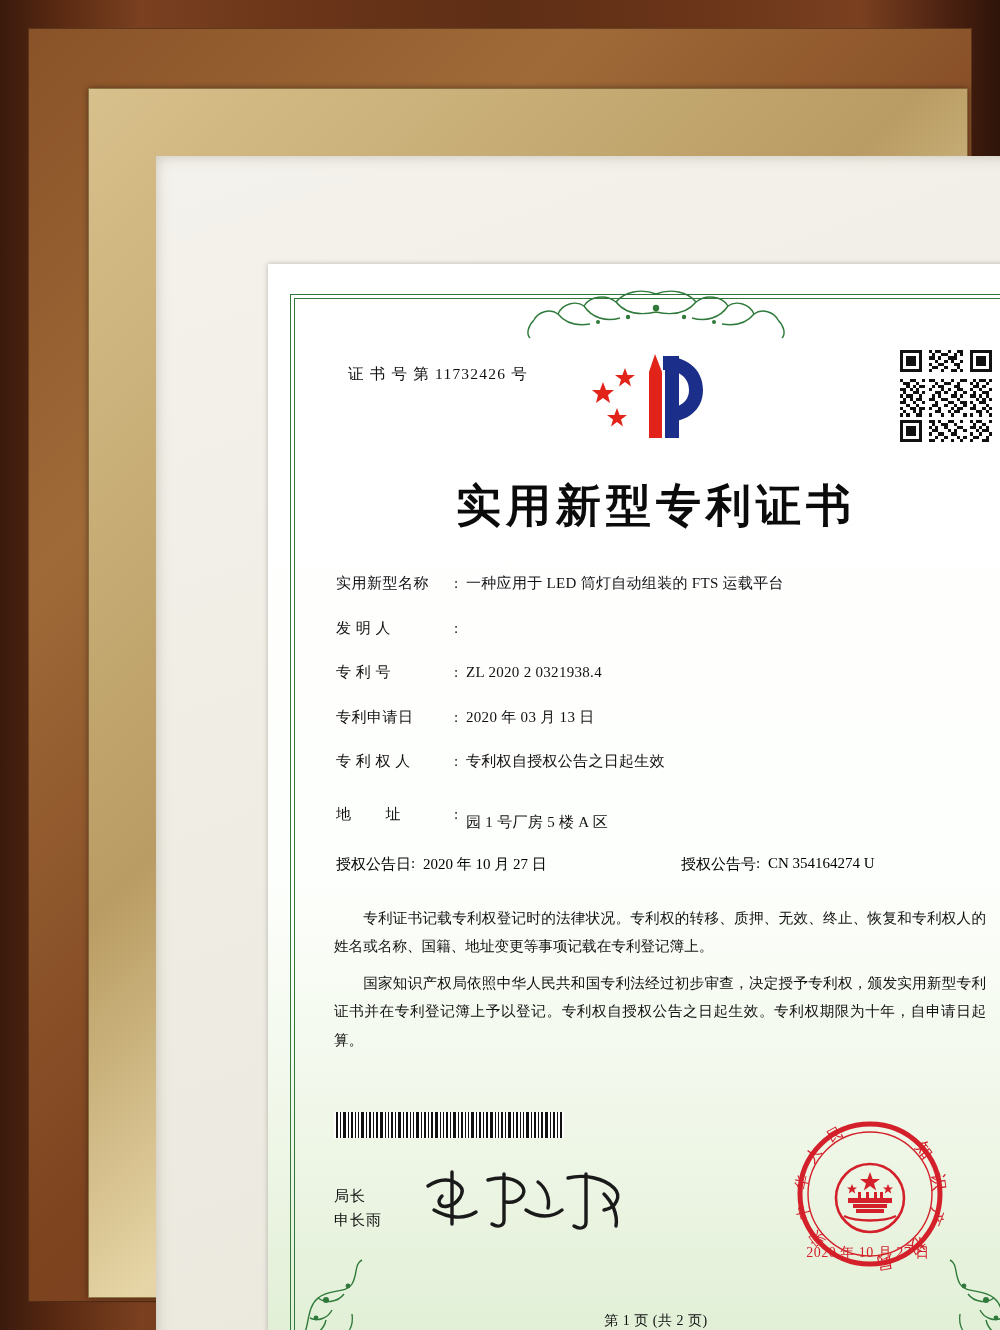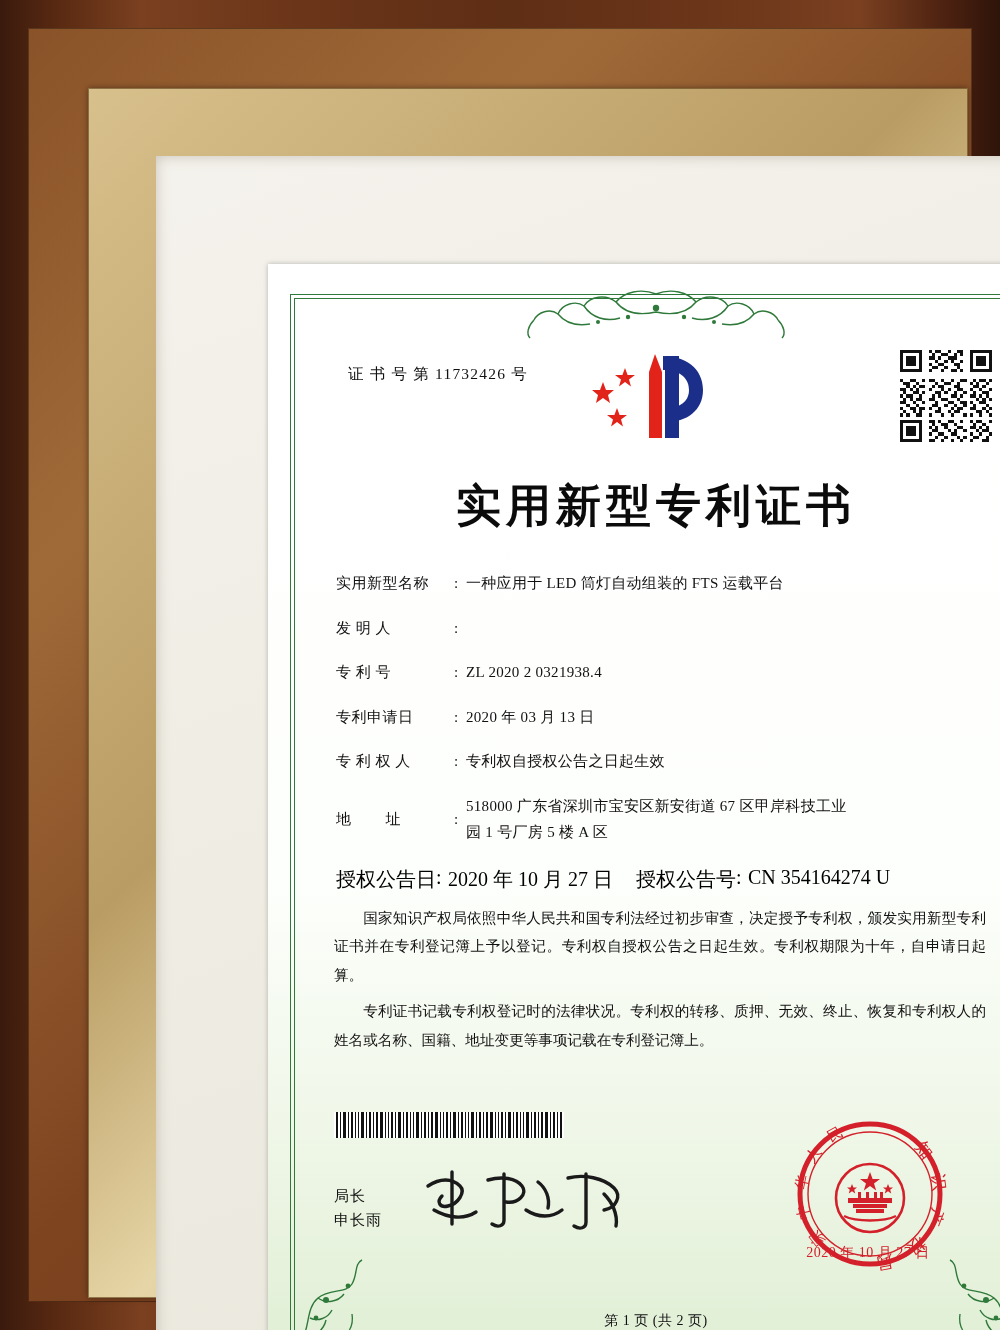--- a/index.html
+++ b/index.html
@@ -133,23 +133,23 @@
     color: #111;
     line-height: 1.5;
   }
   .f-label {
     flex: 0 0 118px;
     letter-spacing: 0.5px;
     white-space: pre;
   }
   .f-colon { flex: 0 0 12px; }
   .f-value { flex: 1; letter-spacing: 0.3px; }
-  .f-value .cont { display: block; margin-top: 4px; }
-
-  .row-two { display: flex; align-items: baseline; margin-bottom: 22px; font-size: 20px; }
+  .f-value .cont { display: block; margin-top: 16px; }
+
+  .row-two { display: flex; align-items: baseline; margin-bottom: 22px; font-size: 15px; gap: 45px; }
   .row-two .left { flex: 0 0 300px; display: flex; }
   .row-two .right { flex: 1; display: flex; }
   .row-two .lbl { white-space: pre; }
 
   .paras {
     position: absolute;
     left: 66px; right: 58px;
     top: 640px;
     font-size: 14.6px;
     color: #111;
@@ -516,42 +516,41 @@
             <div class="field-row">
               <span class="f-label">专 利 权 人</span>
               <span class="f-colon">:</span>
               <span class="f-value">专利权自授权公告之日起生效</span>
             </div>
 
             <div class="field-row">
               <span class="f-label">地        址</span>
               <span class="f-colon">:</span>
               <span class="f-value">
-                <span>518000  广东省深圳市宝安区新安街道 67 区甲岸科技工业</span>
                 <span class="cont">园 1 号厂房 5 楼 A 区</span>
               </span>
             </div>
 
             <div class="row-two">
               <span class="left">
                 <span class="lbl">授权公告日</span>
                 <span class="f-colon">:</span>
                 <span>2020 年 10 月 27 日</span>
               </span>
               <span class="right">
                 <span class="lbl">授权公告号</span>
                 <span class="f-colon">:</span>
                 <span>CN 354164274 U</span>
               </span>
             </div>
           </div>
 
           <div class="paras">
+            <p>专利证书记载专利权登记时的法律状况。专利权的转移、质押、无效、终止、恢复和专利权人的姓名或名称、国籍、地址变更等事项记载在专利登记簿上。</p>
             <p>国家知识产权局依照中华人民共和国专利法经过初步审查，决定授予专利权，颁发实用新型专利证书并在专利登记簿上予以登记。专利权自授权公告之日起生效。专利权期限为十年，自申请日起算。</p>
-            <p>专利证书记载专利权登记时的法律状况。专利权的转移、质押、无效、终止、恢复和专利权人的姓名或名称、国籍、地址变更等事项记载在专利登记簿上。</p>
           </div>
 
           <div class="barcode">
             <svg width="230" height="26" viewBox="0 0 230 26" shape-rendering="crispEdges">
               <rect width="230" height="26" fill="#fff"></rect>
               <g fill="#111">
                 <rect x="2" y="0" width="2" height="26"></rect>
                   <rect x="6" y="0" width="1" height="26"></rect>
                 <rect x="9" y="0" width="3" height="26"></rect>
                   <rect x="14" y="0" width="1" height="26"></rect>

